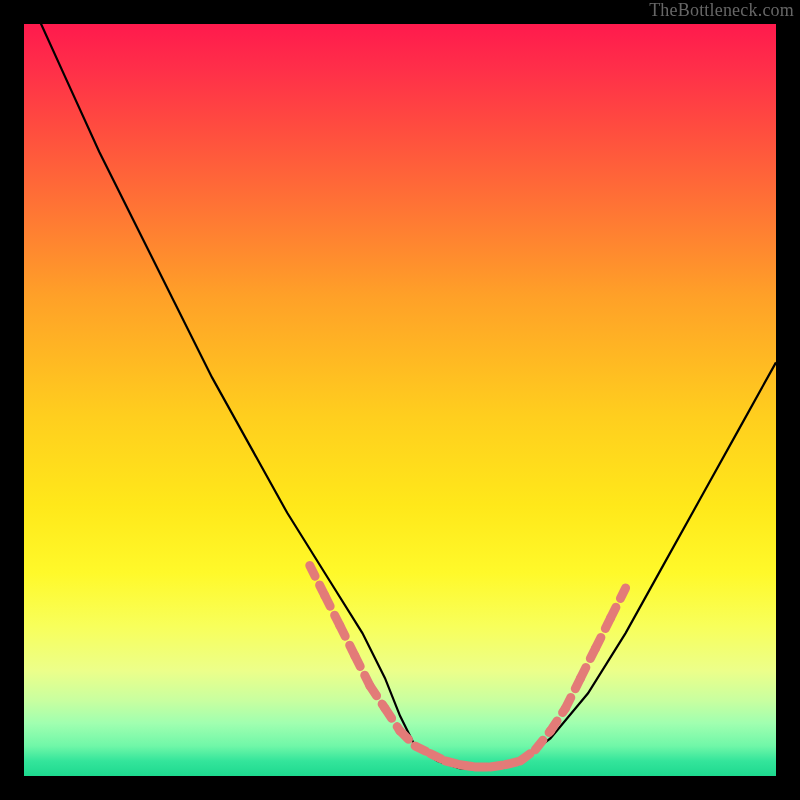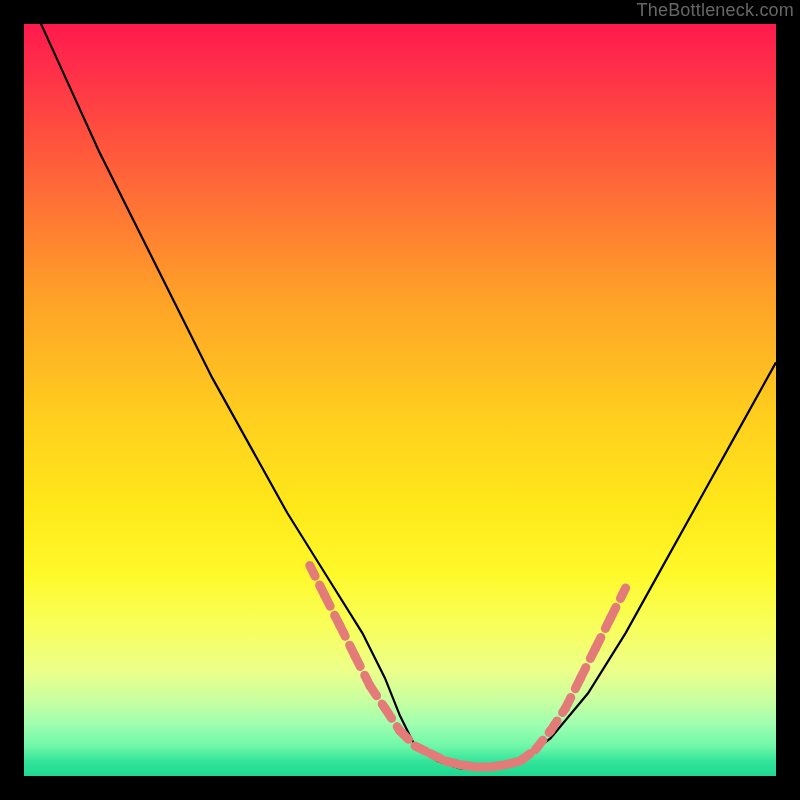--- a/index.html
+++ b/index.html
@@ -46,20 +46,21 @@
   .watermark {
     position: absolute;
     top: 0px;
     right: 6px;
     color: #666;
     font-size: 18px;
     font-weight: 500;
     letter-spacing: 0.2px;
     z-index: 5;
     user-select: none;
+    font-family: Liberation Serif, serif;
   }
   svg.curve {
     position: absolute;
     left: 0;
     top: 0;
     width: 752px;
     height: 752px;
   }
 </style>
 </head>

